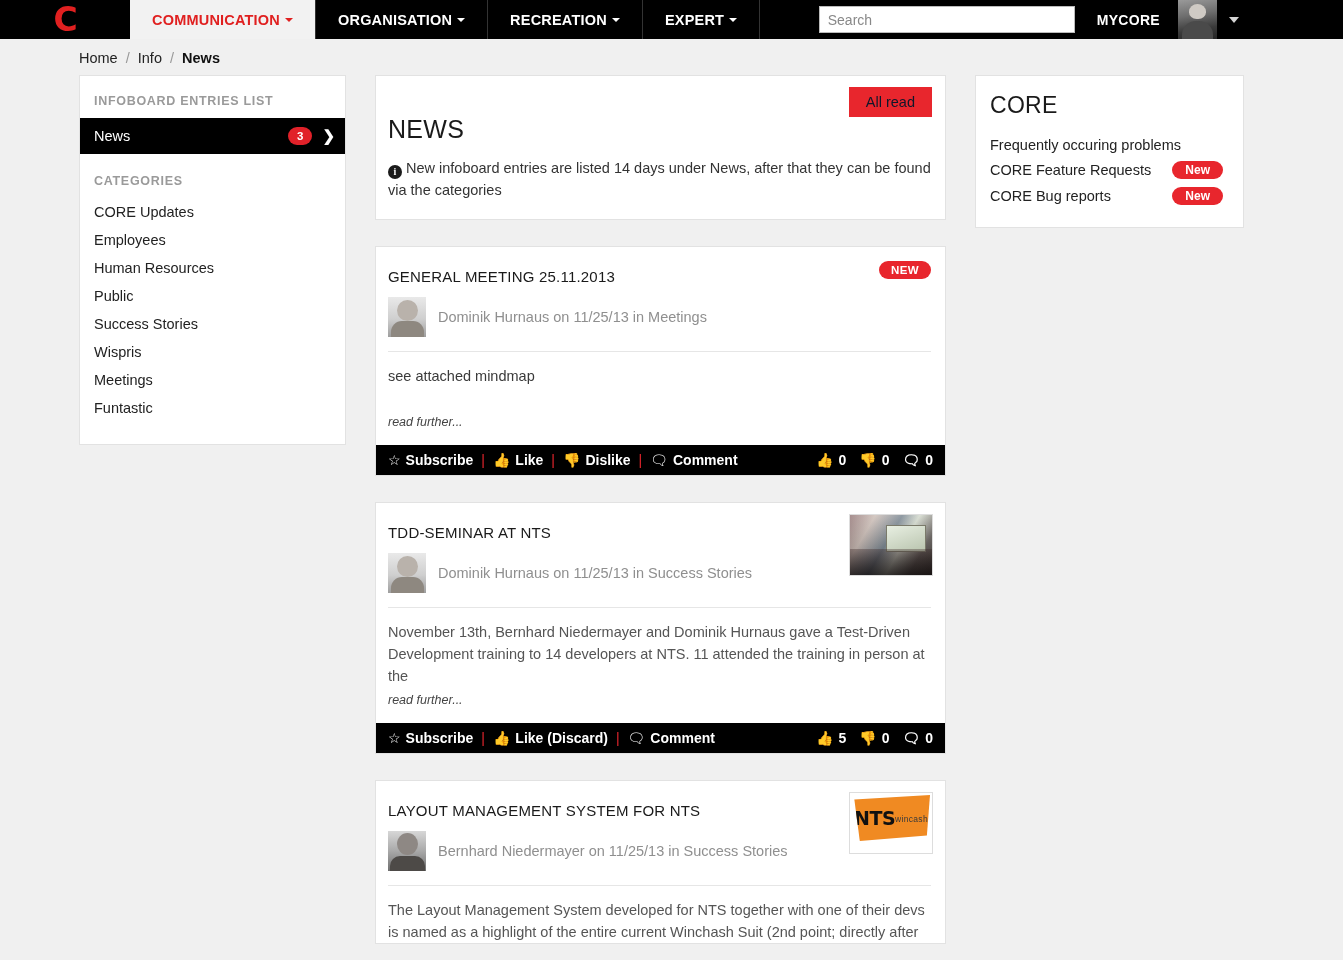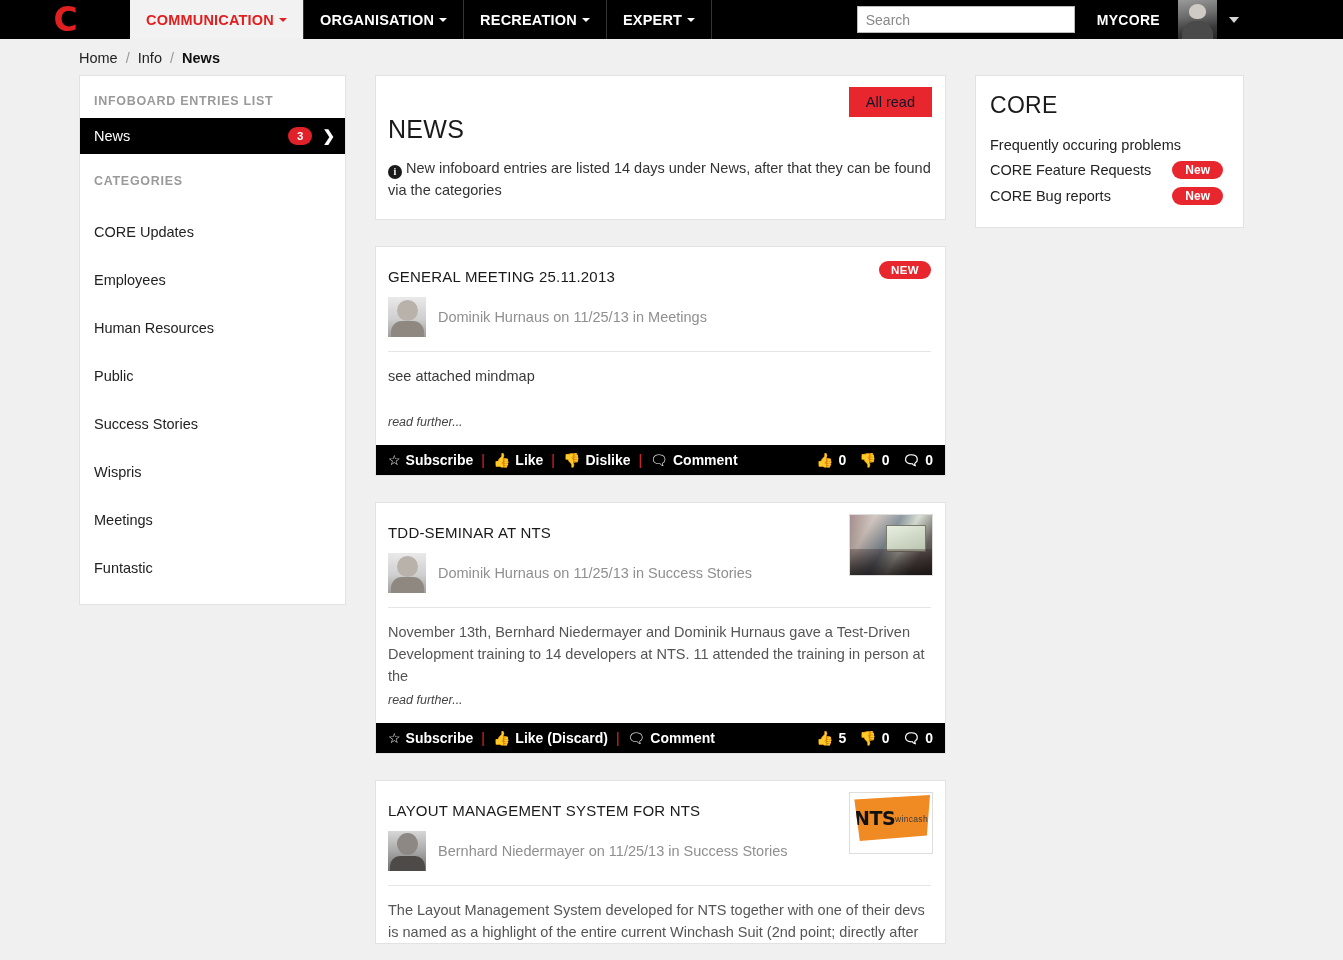--- a/index.html
+++ b/index.html
@@ -26,21 +26,21 @@
   .logo-c {
     color: #e02020;
     font-family: "DejaVu Sans", sans-serif;
     font-weight: bold;
     font-size: 33px;
     line-height: 33px;
     letter-spacing: -1px;
   }
   .nav-item {
     display: flex; align-items: center;
-    padding: 0 16px;
+    padding: 0 22px;
     color: #fff;
     font-size: 14.5px;
     font-weight: bold;
     letter-spacing: 0.2px;
     border-right: 1px solid #333;
     cursor: pointer;
     white-space: nowrap;
   }
   .nav-item.active {
     background: #f2f2f2;
@@ -53,21 +53,21 @@
     border-left: 4px solid transparent;
     border-right: 4px solid transparent;
     border-top: 4px solid currentColor;
   }
   .nav-right {
     margin-left: auto;
     display: flex; align-items: center;
     padding-right: 92px;
   }
   .search-input {
-    width: 218px; height: 27px;
+    width: 256px; height: 27px;
     border: 1px solid #bbb;
     background: #fff;
     padding: 0 8px;
     font-size: 14px;
     font-family: "Liberation Sans", sans-serif;
     color: #333;
     outline: none;
   }
   .search-input::placeholder { color: #888; }
   .mycore-label {
@@ -164,21 +164,20 @@
     color: #fff; font-size: 15px; font-weight: bold;
     line-height: 14px;
   }
   .side-link {
     display: block;
     padding: 6px 14px;
     font-size: 14.5px;
     color: #222;
     text-decoration: none;
     cursor: pointer;
-    margin-top: 20px;
   }
   .side-link:last-child { padding-bottom: 7px; }
   .side-pad-bottom { height: 22px; }
 
   
   .news-panel { padding: 0 0 18px 0; position: relative; }
   .btn-row {
     display: flex;
     justify-content: flex-end;
     padding: 11px 12px 0 0;

